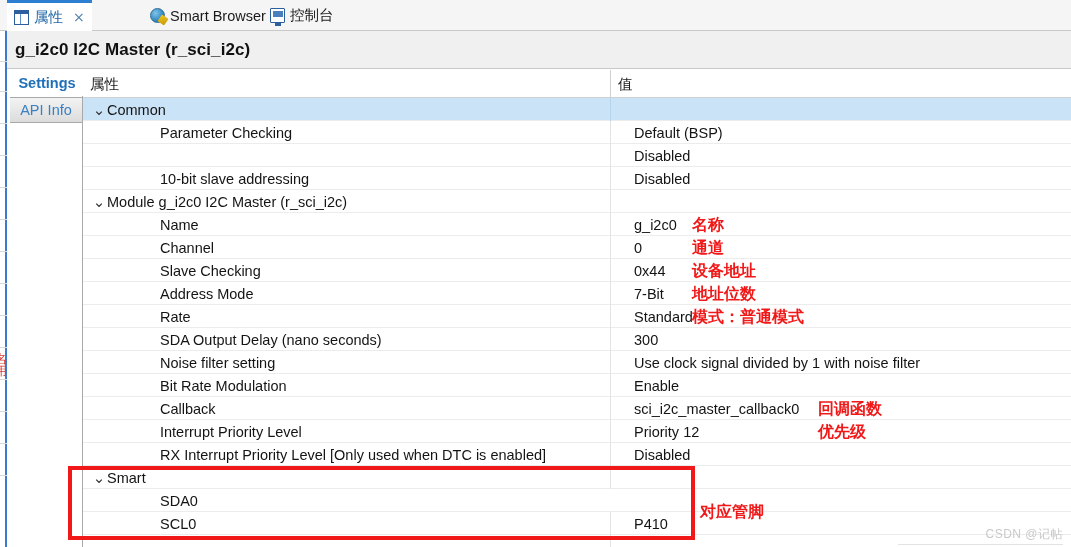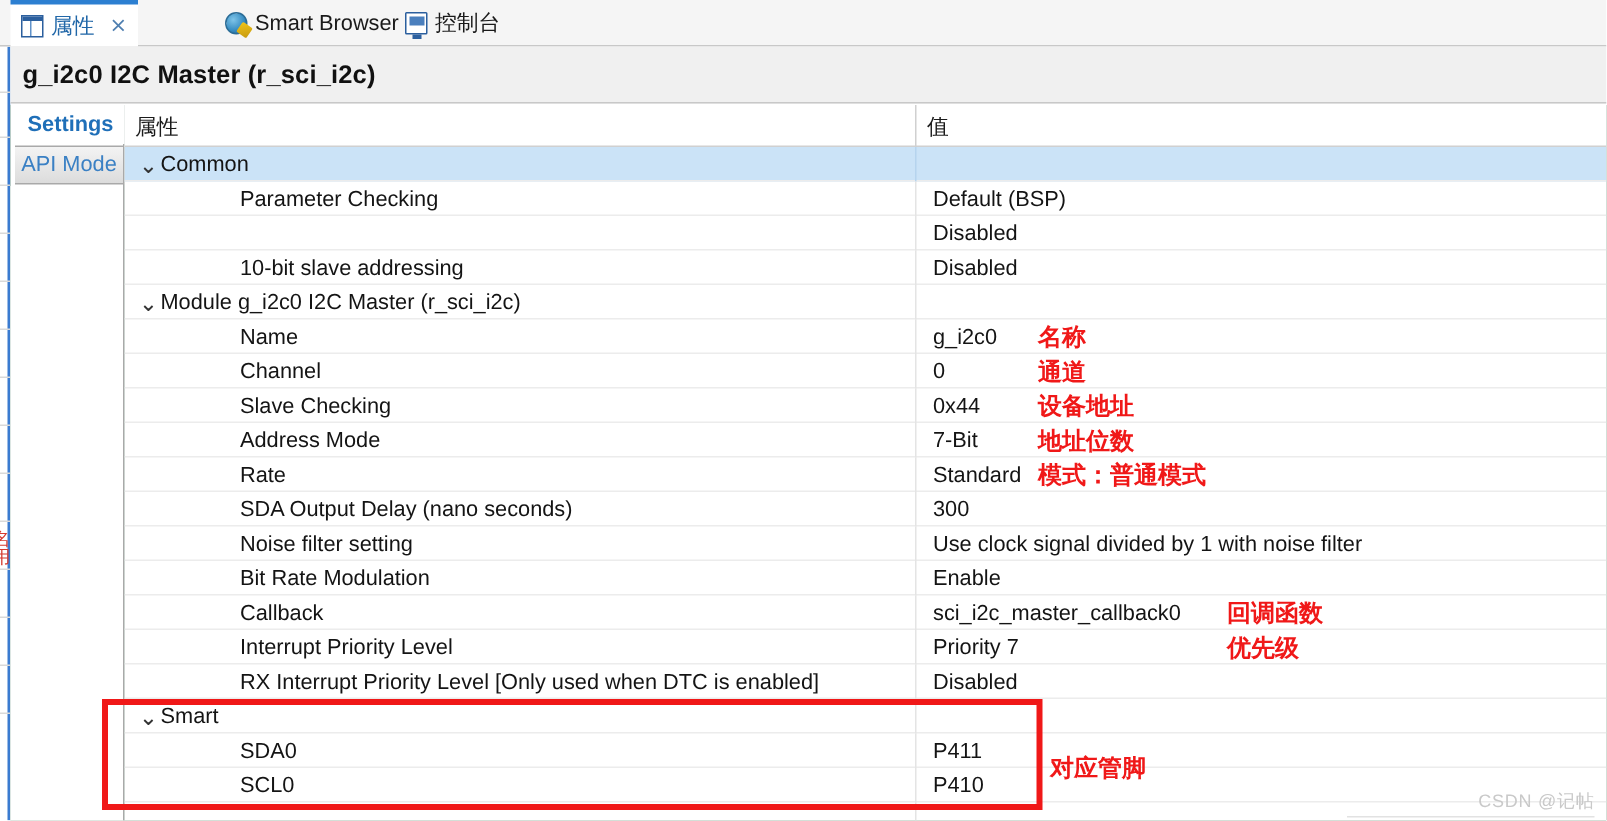--- a/index.html
+++ b/index.html
@@ -128,21 +128,21 @@
   }
   .header-title {
     font-size: 17px; font-weight: bold; color: #111111;
     letter-spacing: 0.1px;
   }
 
   
   .body-area {
     position: absolute; left: 7px; top: 70px;
     width: 1064px; height: 477px;
-    background: #14532d;
+    background: #6d28d9;
   }
 
   
   .rail {
     position: absolute; left: 0; top: 0;
     width: 76px; height: 477px;
     background: #ffffff;
     border-right: 1px solid #a9a9a9;
   }
   .rail-tab {
@@ -205,21 +205,21 @@
     display: flex; align-items: center;
     font-size: 14.5px; color: #141414;
     white-space: nowrap; overflow: hidden;
   }
   .cell-val {
     position: absolute; left: 527px; top: 0;
     width: 461px; height: 23px;
     display: flex; align-items: center;
     font-size: 14.5px; color: #141414;
     border-left: 1px solid #e4e4e4;
-    padding-left: 11px;
+    padding-left: 23px;
     white-space: nowrap; overflow: hidden;
   }
   .row.sel .cell-val { border-left-color: #b6d4ee; }
 
   .chev {
     width: 16px; flex: 0 0 16px;
     display: flex; align-items: center; justify-content: center;
     color: #333; font-size: 10px;
     font-family: "DejaVu Sans", sans-serif;
   }
@@ -306,21 +306,21 @@
     <span class="header-title">g_i2c0 I2C Master (r_sci_i2c)</span>
   </div>
 
   <div class="body-area">
 
     <div class="rail">
       <div class="rail-tab sel">
         <span>Settings</span>
       </div>
       <div class="rail-tab unsel">
-        <span>API Mode</span>
+        <span>API Info</span>
       </div>
       <div class="rail-fill"></div>
     </div>
 
     <div class="table">
       <div class="thead">
         <div class="th th-name">属性</div>
         <div class="th th-val">值</div>
       </div>
       <div id="rows">
@@ -433,21 +433,21 @@
             </div>
             <div class="cell-val">
               <span>sci_i2c_master_callback0</span>
             </div>
           </div>
           <div class="row">
             <div class="cell-name lvl1">
               <span>Interrupt Priority Level</span>
             </div>
             <div class="cell-val">
-              <span>Priority 7</span>
+              <span>Priority 12</span>
             </div>
           </div>
           <div class="row">
             <div class="cell-name lvl1">
               <span>RX Interrupt Priority Level [Only used when DTC is enabled]</span>
             </div>
             <div class="cell-val">
               <span>Disabled</span>
             </div>
           </div>
@@ -456,23 +456,20 @@
               <span class="chev" style="font-size: 15px; line-height: 8px;">⌄</span>
               <span>Smart</span>
             </div>
             <div class="cell-val">
               <span></span>
             </div>
           </div>
           <div class="row">
             <div class="cell-name lvl1">
               <span>SDA0</span>
-            </div>
-            <div class="cell-val">
-              <span>P411</span>
             </div>
           </div>
           <div class="row">
             <div class="cell-name lvl1">
               <span>SCL0</span>
             </div>
             <div class="cell-val">
               <span>P410</span>
             </div>
           </div>

